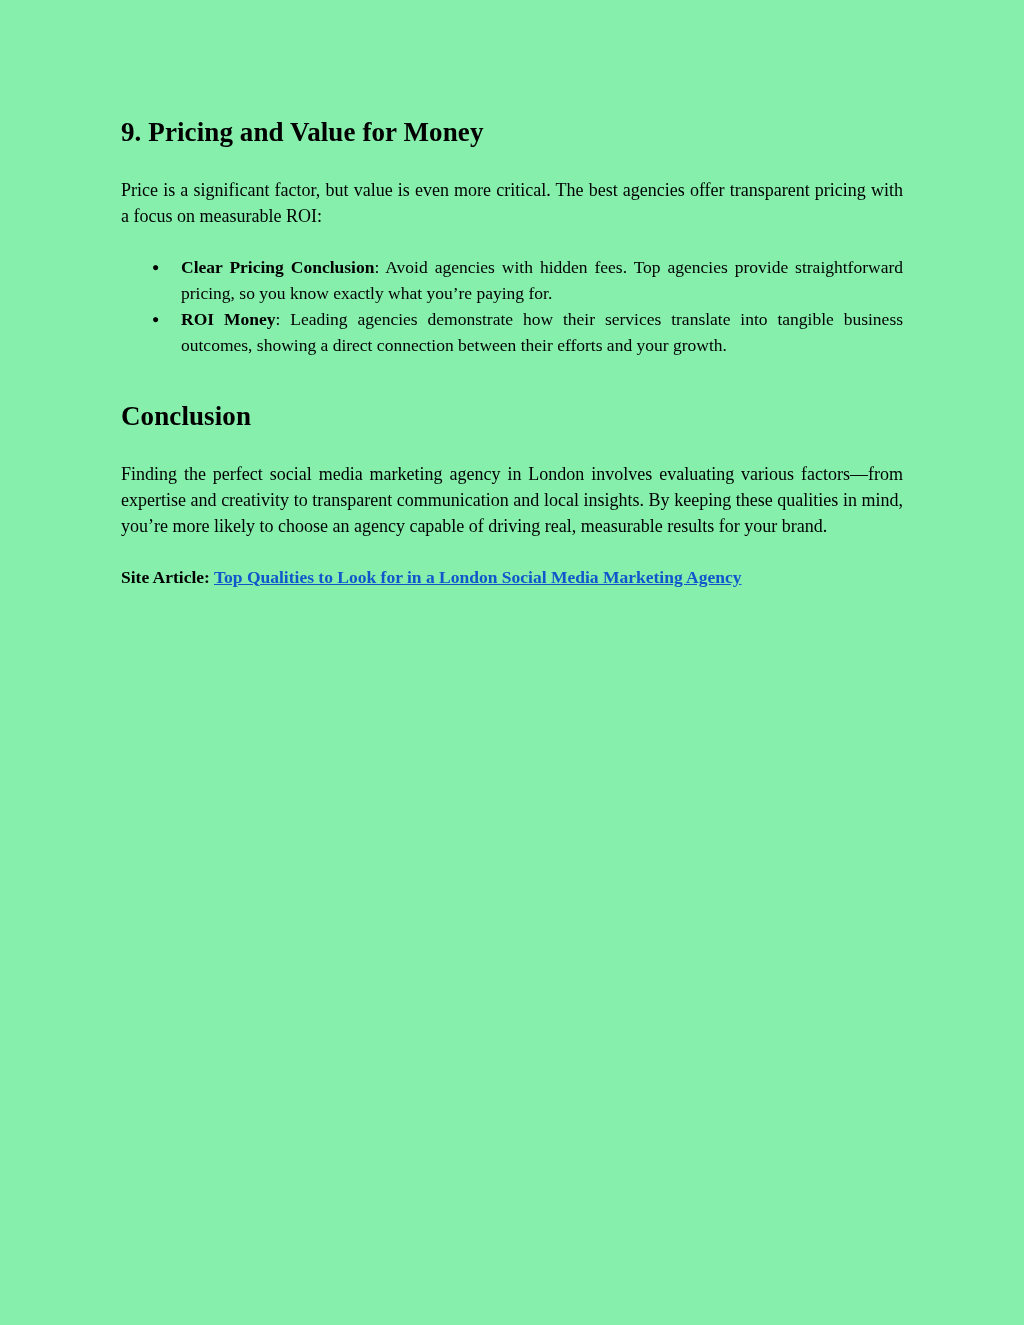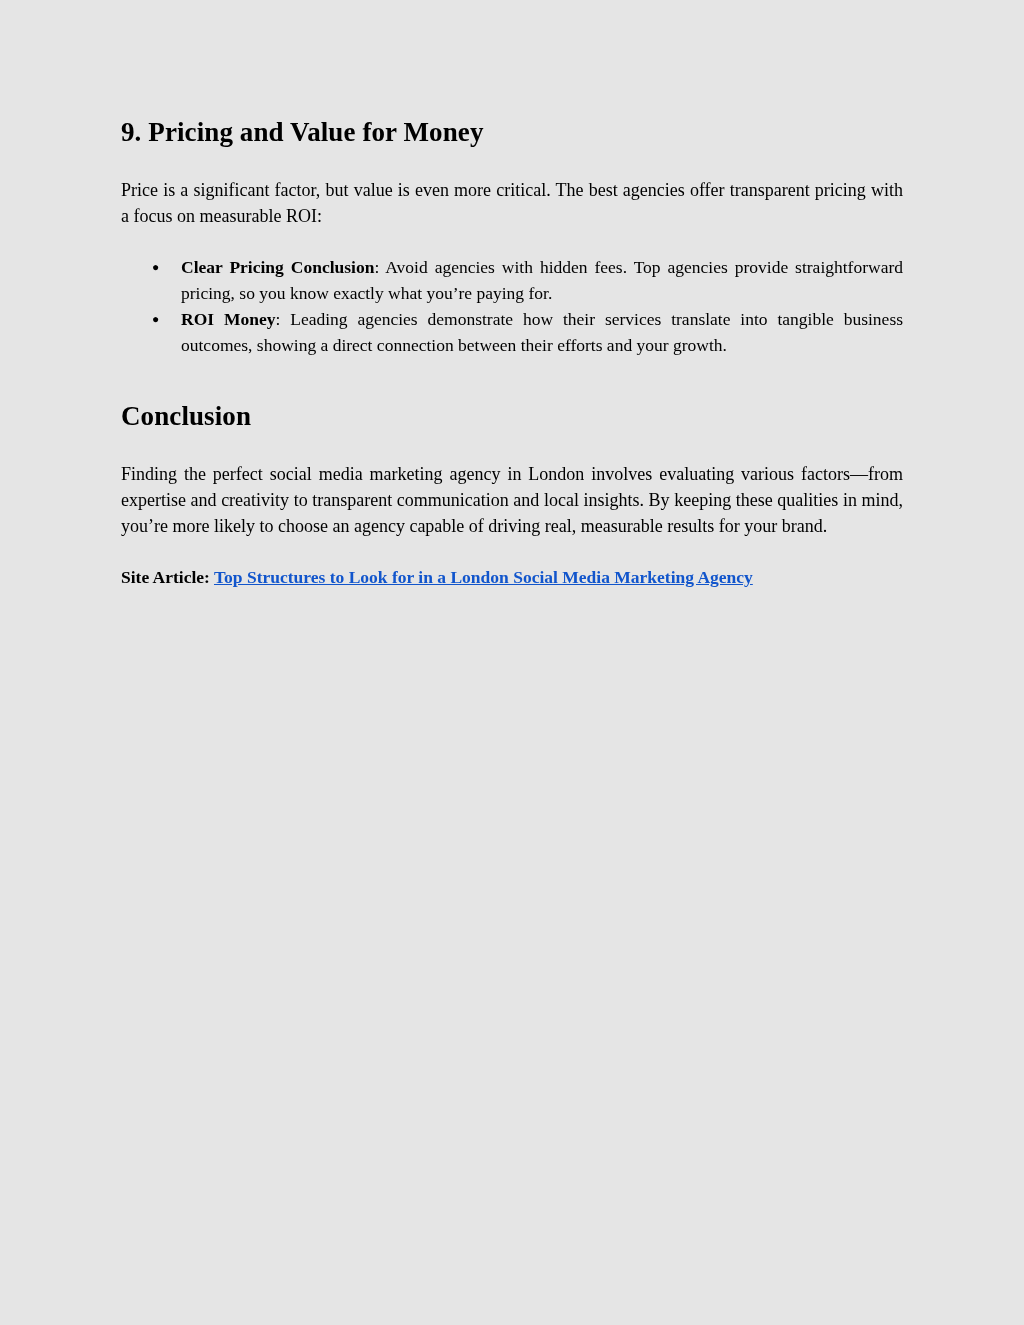--- a/index.html
+++ b/index.html
@@ -5,21 +5,21 @@
   html, body {
     margin: 0;
     padding: 0;
     background: #ffffff;
   }
   .page {
     position: relative;
     width: 1024px;
     height: 1325px;
     margin: 0 auto;
-    background: #e5e5e5;
+    background: #86efac;
     box-sizing: border-box;
     padding: 116px 121px 40px 121px;
     font-family: "Liberation Serif", "DejaVu Serif", serif;
     color: #000000;
     overflow: hidden;
   }
   h1.doc-heading {
     font-size: 27px;
     font-weight: 700;
     margin: 0 0 27px 0;
@@ -94,15 +94,15 @@
     </div>
 
   </div>
 
   <h1 class="doc-heading second">Conclusion</h1>
 
   <p class="doc-para">Finding the perfect social media marketing agency in London involves evaluating various factors—from expertise and creativity to transparent communication and local insights. By keeping these qualities in mind, you’re more likely to choose an agency capable of driving real, measurable results for your brand.</p>
 
 
 
-  <p class="site-article-row"><span class="bold">Site Article: </span><a class="doc-link" href="#" title="Top Qualities to Look for in a London Social Media Marketing Agency" style="color: rgb(17, 85, 204);">Top Structures to Look for in a London Social Media Marketing Agency</a></p>
+  <p class="site-article-row"><span class="bold">Site Article: </span><a class="doc-link" href="#" title="Top Qualities to Look for in a London Social Media Marketing Agency" style="color: rgb(17, 85, 204);">Top Qualities to Look for in a London Social Media Marketing Agency</a></p>
 
 </div>
 
 </body></html>

